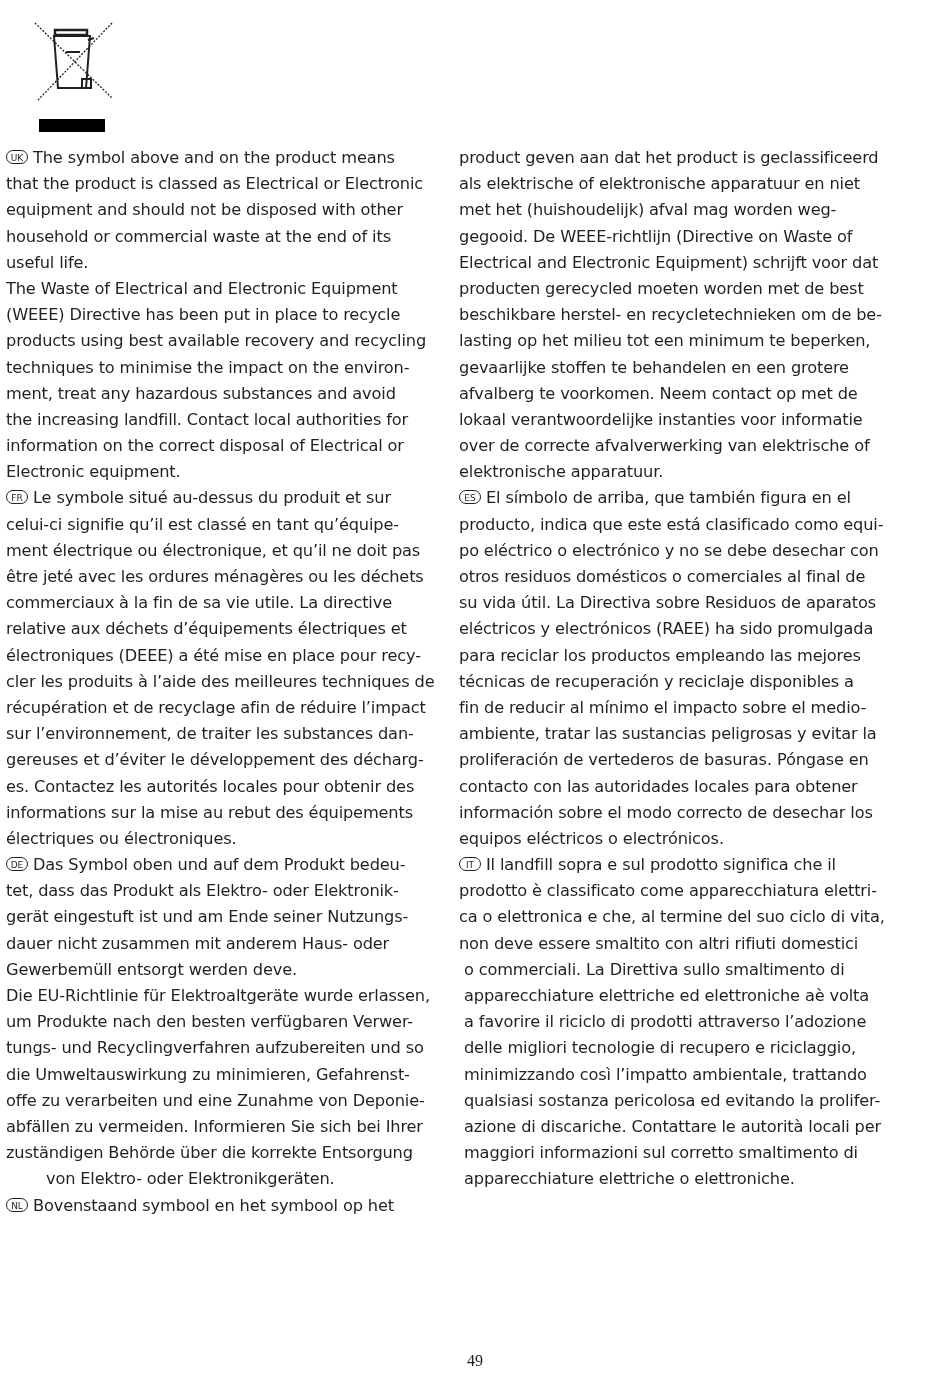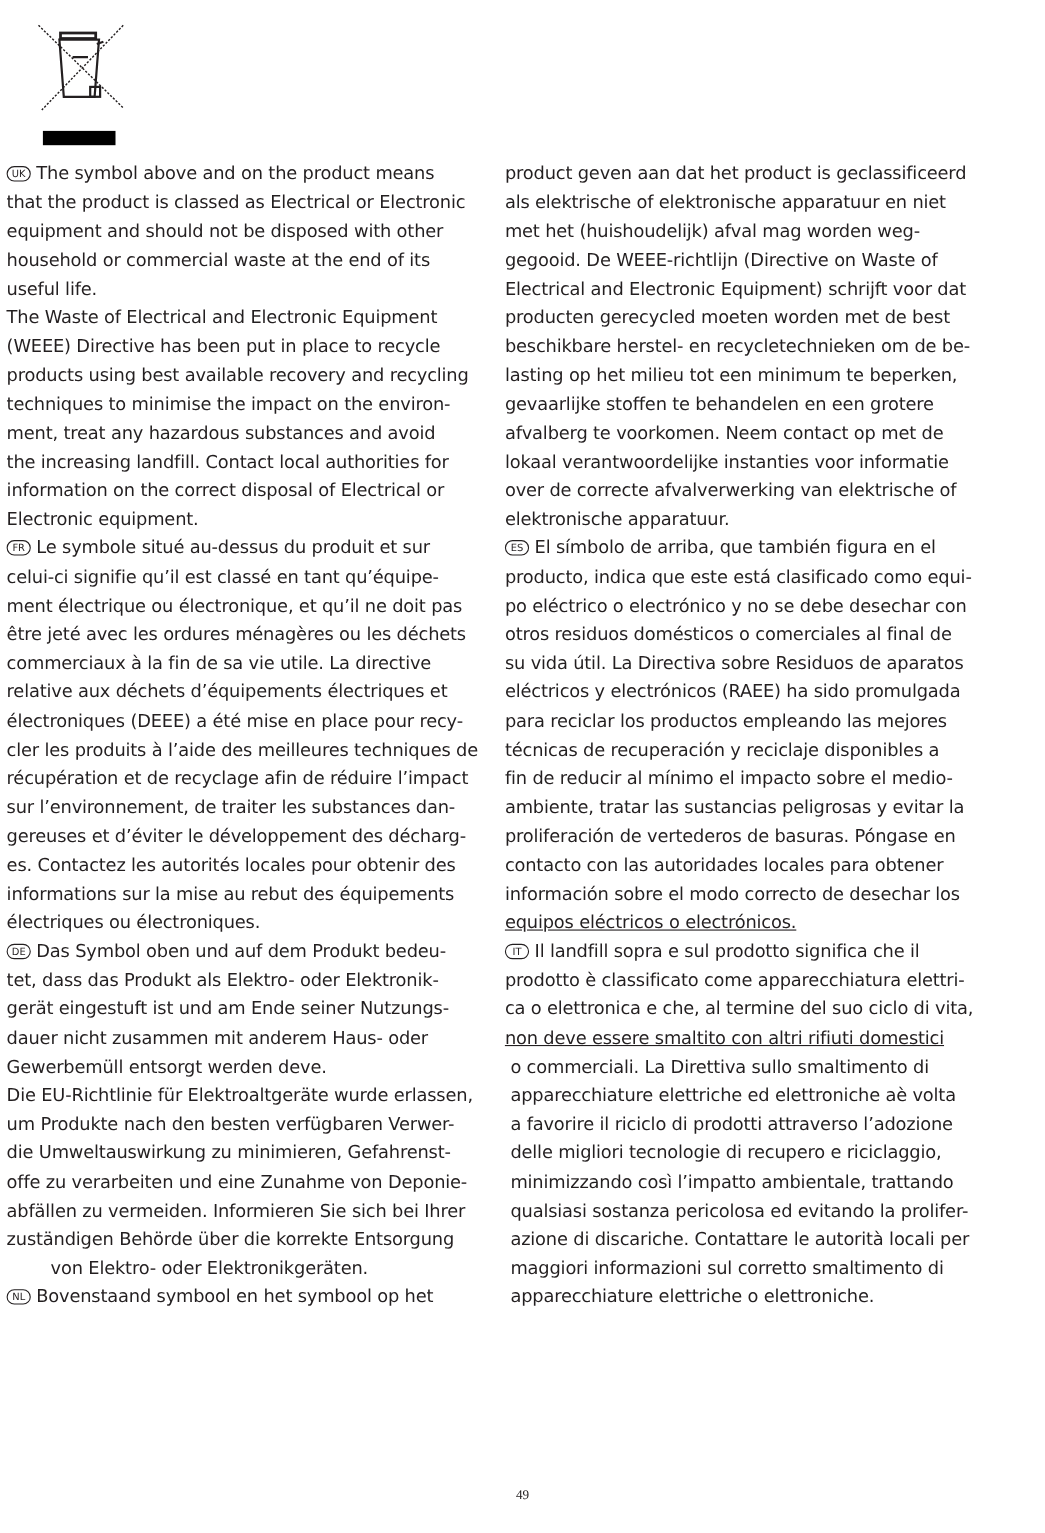--- a/index.html
+++ b/index.html
@@ -4,21 +4,21 @@
 <style>
   html, body { margin: 0; padding: 0; background: #ffffff; }
   body { width: 950px; height: 1394px; position: relative; overflow: hidden; color: #231f20; }
   .weee { position: absolute; left: 30px; top: 18px; width: 90px; height: 118px; }
   .col { position: absolute; top: 145px; font-family: "DejaVu Sans", sans-serif; font-size: 16.2px; letter-spacing: -0.15px; }
   .col-left { left: 6px; width: 440px; }
   .col-right { left: 459px; width: 450px; }
   .line { height: 26.2px; line-height: 26.2px; white-space: nowrap; }
   .badge { display: inline-block; height: 14px; min-width: 22px; padding: 0 3px; border: 1px solid #231f20; border-radius: 8px;
     font-size: 9px; line-height: 14px; text-align: center; vertical-align: 2px; margin-right: 5px; box-sizing: border-box; letter-spacing: 0; }
-  .pagenum { position: absolute; left: 0; width: 950px; top: 1352px; text-align: center; font-family: "Liberation Serif", serif; font-size: 12px; }
+  .pagenum { position: absolute; left: 0; width: 950px; top: 1352px; text-align: center; font-family: "Liberation Serif", serif; font-size: 16px; }
 </style>
 </head>
 <body>
 
 <svg class="weee" viewBox="0 0 90 118">
   <g stroke="#231f20" fill="none">
     <line x1="5" y1="5" x2="82" y2="80" stroke-width="1.3" stroke-dasharray="2,1.5"></line>
     <line x1="82" y1="5" x2="8" y2="82" stroke-width="1.3" stroke-dasharray="2,1.5"></line>
     <rect x="25" y="12" width="32" height="5" stroke-width="2.5"></rect>
     <path d="M24 18 L28 70 L56 70 L60 18 Z" stroke-width="2"></path>
@@ -62,20 +62,21 @@
       <div class="line"><span style="white-space: pre;">électriques ou électroniques.</span></div>
     </div>
     <div>
       <div class="line"><span class="badge">DE</span><span style="white-space: pre;">Das Symbol oben und auf dem Produkt bedeu-</span></div>
       <div class="line"><span style="white-space: pre;">tet, dass das Produkt als Elektro- oder Elektronik-</span></div>
       <div class="line"><span style="white-space: pre;">gerät eingestuft ist und am Ende seiner Nutzungs-</span></div>
       <div class="line"><span style="white-space: pre;">dauer nicht zusammen mit anderem Haus- oder</span></div>
       <div class="line"><span style="white-space: pre;">Gewerbemüll entsorgt werden deve.</span></div>
       <div class="line"><span style="white-space: pre;">Die EU-Richtlinie für Elektroaltgeräte wurde erlassen,</span></div>
       <div class="line"><span style="white-space: pre;">um Produkte nach den besten verfügbaren Verwer-</span></div>
+      <div class="line"><span style="white-space: pre;">tungs- und Recyclingverfahren aufzubereiten und so</span></div>
       <div class="line"><span style="white-space: pre;">die Umweltauswirkung zu minimieren, Gefahrenst-</span></div>
       <div class="line"><span style="white-space: pre;">offe zu verarbeiten und eine Zunahme von Deponie-</span></div>
       <div class="line"><span style="white-space: pre;">abfällen zu vermeiden. Informieren Sie sich bei Ihrer</span></div>
       <div class="line"><span style="white-space: pre;">zuständigen Behörde über die korrekte Entsorgung</span></div>
       <div class="line"><span style="white-space: pre; margin-left: 40px;">von Elektro- oder Elektronikgeräten.</span></div>
     </div>
     <div>
       <div class="line"><span class="badge">NL</span><span style="white-space: pre;">Bovenstaand symbool en het symbool op het</span></div>
     </div>
   </div>
@@ -102,27 +103,27 @@
       <div class="line"><span style="white-space: pre;">otros residuos domésticos o comerciales al final de</span></div>
       <div class="line"><span style="white-space: pre;">su vida útil. La Directiva sobre Residuos de aparatos</span></div>
       <div class="line"><span style="white-space: pre;">eléctricos y electrónicos (RAEE) ha sido promulgada</span></div>
       <div class="line"><span style="white-space: pre;">para reciclar los productos empleando las mejores</span></div>
       <div class="line"><span style="white-space: pre;">técnicas de recuperación y reciclaje disponibles a</span></div>
       <div class="line"><span style="white-space: pre;">fin de reducir al mínimo el impacto sobre el medio-</span></div>
       <div class="line"><span style="white-space: pre;">ambiente, tratar las sustancias peligrosas y evitar la</span></div>
       <div class="line"><span style="white-space: pre;">proliferación de vertederos de basuras. Póngase en</span></div>
       <div class="line"><span style="white-space: pre;">contacto con las autoridades locales para obtener</span></div>
       <div class="line"><span style="white-space: pre;">información sobre el modo correcto de desechar los</span></div>
-      <div class="line"><span style="white-space: pre; text-decoration: underline;">equipos eléctricos o electrónicos.</span></div>
+      <div class="line"><span style="white-space: pre;">equipos eléctricos o electrónicos.</span></div>
     </div>
     <div>
       <div class="line"><span class="badge">IT</span><span style="white-space: pre;">Il landfill sopra e sul prodotto significa che il</span></div>
       <div class="line"><span style="white-space: pre;">prodotto è classificato come apparecchiatura elettri-</span></div>
       <div class="line"><span style="white-space: pre;">ca o elettronica e che, al termine del suo ciclo di vita,</span></div>
-      <div class="line"><span style="white-space: pre; text-decoration: underline;">non deve essere smaltito con altri rifiuti domestici</span></div>
+      <div class="line"><span style="white-space: pre;">non deve essere smaltito con altri rifiuti domestici</span></div>
       <div class="line"><span style="white-space: pre;"> o commerciali. La Direttiva sullo smaltimento di</span></div>
       <div class="line"><span style="white-space: pre;"> apparecchiature elettriche ed elettroniche aè volta</span></div>
       <div class="line"><span style="white-space: pre;"> a favorire il riciclo di prodotti attraverso l’adozione</span></div>
       <div class="line"><span style="white-space: pre;"> delle migliori tecnologie di recupero e riciclaggio,</span></div>
       <div class="line"><span style="white-space: pre; margin-top: 38px;"> minimizzando così l’impatto ambientale, trattando</span></div>
       <div class="line"><span style="white-space: pre;"> qualsiasi sostanza pericolosa ed evitando la prolifer-</span></div>
       <div class="line"><span style="white-space: pre;"> azione di discariche. Contattare le autorità locali per</span></div>
       <div class="line"><span style="white-space: pre;"> maggiori informazioni sul corretto smaltimento di</span></div>
       <div class="line"><span style="white-space: pre;"> apparecchiature elettriche o elettroniche.</span></div>
     </div>

